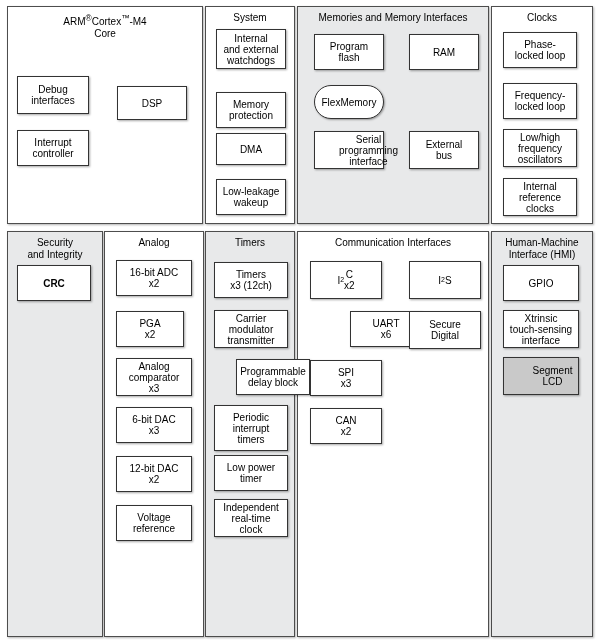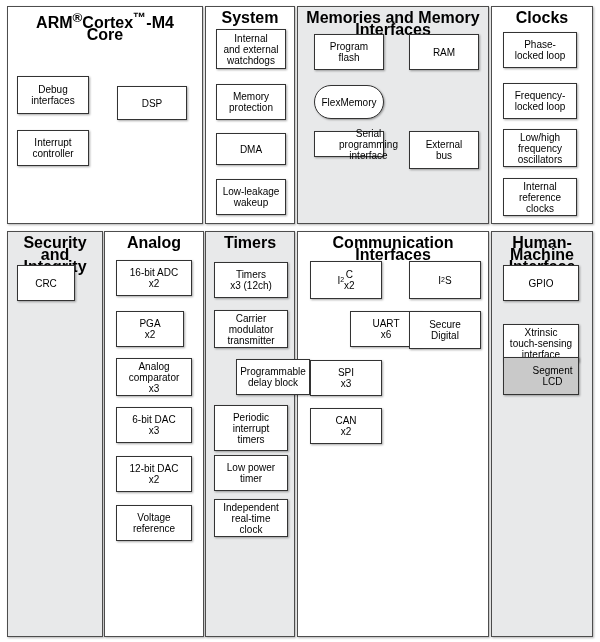--- a/index.html
+++ b/index.html
@@ -35,23 +35,23 @@
   .panel.shaded {
     background: #e8e9ea;
   }
 
   .panel-title {
     position: absolute;
     left: 0;
     right: 0;
     top: 5px;
     text-align: center;
-    font-size: 16px;
+    font-size: 10px;
     line-height: 12px;
-    font-weight: bold;
+    font-weight: normal;
     white-space: pre-line;
   }
 
   
   .blk {
     position: absolute;
     box-sizing: border-box;
     border: 1px solid #333333;
     background: #ffffff;
     box-shadow: 1px 1px 2px rgba(0,0,0,0.35);
@@ -102,47 +102,47 @@
     <div class="panel shaded" style="left: 491px; top: 231px; width: 102px; height: 406px;">
       <div class="panel-title">Human-Machine<br>Interface (HMI)</div>
     </div>
     <div class="panel" style="left: 297px; top: 231px; width: 192px; height: 406px;">
       <div class="panel-title">Communication Interfaces</div>
     </div>
     <div class="blk" style="left: 17px; top: 76px; width: 72px; height: 38px;">Debug<br>interfaces</div>
     <div class="blk" style="left: 117px; top: 86px; width: 70px; height: 34px;">DSP</div>
     <div class="blk" style="left: 17px; top: 130px; width: 72px; height: 36px;">Interrupt<br>controller</div>
     <div class="blk" style="left: 216px; top: 29px; width: 70px; height: 40px;">Internal<br>and external<br>watchdogs</div>
-    <div class="blk" style="left: 216px; top: 84px; width: 70px; height: 36px;">Memory<br>protection</div>
+    <div class="blk" style="left: 216px; top: 92px; width: 70px; height: 36px;">Memory<br>protection</div>
     <div class="blk" style="left: 216px; top: 133px; width: 70px; height: 32px;">DMA</div>
     <div class="blk" style="left: 216px; top: 179px; width: 70px; height: 36px;">Low-leakage<br>wakeup</div>
     <div class="blk" style="left: 314px; top: 34px; width: 70px; height: 36px;">Program<br>flash</div>
     <div class="blk" style="left: 409px; top: 34px; width: 70px; height: 36px;">RAM</div>
     <div class="blk" style="left: 314px; top: 85px; width: 70px; height: 34px; border-radius: 17px;">FlexMemory</div>
-    <div class="blk" style="left: 314px; top: 131px; width: 70px; height: 26px; padding-left: 40px;">Serial<br>programming<br>interface</div>
+    <div class="blk" style="left: 314px; top: 131px; width: 70px; height: 38px; padding-left: 40px;">Serial<br>programming<br>interface</div>
     <div class="blk" style="left: 409px; top: 131px; width: 70px; height: 38px;">External<br>bus</div>
     <div class="blk" style="left: 503px; top: 32px; width: 74px; height: 36px;">Phase-<br>locked loop</div>
     <div class="blk" style="left: 503px; top: 83px; width: 74px; height: 36px;">Frequency-<br>locked loop</div>
     <div class="blk" style="left: 503px; top: 129px; width: 74px; height: 38px;">Low/high<br>frequency<br>oscillators</div>
     <div class="blk" style="left: 503px; top: 178px; width: 74px; height: 38px;">Internal<br>reference<br>clocks</div>
-    <div class="blk" style="left: 17px; top: 265px; width: 58px; height: 36px;">CRC</div>
+    <div class="blk" style="left: 17px; top: 265px; width: 74px; height: 36px; font-weight: bold;">CRC</div>
     <div class="blk" style="left: 116px; top: 260px; width: 76px; height: 36px;">16-bit ADC<br>x2</div>
     <div class="blk" style="left: 116px; top: 311px; width: 68px; height: 36px;">PGA<br>x2</div>
     <div class="blk" style="left: 116px; top: 358px; width: 76px; height: 38px;">Analog<br>comparator<br>x3</div>
     <div class="blk" style="left: 116px; top: 407px; width: 76px; height: 36px;">6-bit DAC<br>x3</div>
     <div class="blk" style="left: 116px; top: 456px; width: 76px; height: 36px;">12-bit DAC<br>x2</div>
     <div class="blk" style="left: 116px; top: 505px; width: 76px; height: 36px;">Voltage<br>reference</div>
     <div class="blk" style="left: 214px; top: 262px; width: 74px; height: 36px;">Timers<br>x3 (12ch)</div>
     <div class="blk" style="left: 214px; top: 310px; width: 74px; height: 38px;">Carrier<br>modulator<br>transmitter</div>
     <div class="blk" style="left: 214px; top: 359px; width: 74px; height: 36px; margin-left: 22px;">Programmable<br>delay block</div>
     <div class="blk" style="left: 214px; top: 405px; width: 74px; height: 46px;">Periodic<br>interrupt<br>timers</div>
     <div class="blk" style="left: 214px; top: 455px; width: 74px; height: 36px;">Low power<br>timer</div>
     <div class="blk" style="left: 214px; top: 499px; width: 74px; height: 38px;">Independent<br>real-time<br>clock</div>
     <div class="blk" style="left: 310px; top: 261px; width: 72px; height: 38px;">I<sup>2</sup>C<br>x2</div>
     <div class="blk" style="left: 409px; top: 261px; width: 72px; height: 38px;">I<sup>2</sup>S</div>
     <div class="blk" style="left: 310px; top: 311px; width: 72px; height: 36px; margin-left: 40px;">UART<br>x6</div>
     <div class="blk" style="left: 409px; top: 311px; width: 72px; height: 38px;">Secure<br>Digital</div>
     <div class="blk" style="left: 310px; top: 360px; width: 72px; height: 36px;">SPI<br>x3</div>
     <div class="blk" style="left: 310px; top: 408px; width: 72px; height: 36px;">CAN<br>x2</div>
     <div class="blk" style="left: 503px; top: 265px; width: 76px; height: 36px;">GPIO</div>
-    <div class="blk" style="left: 503px; top: 324px; width: 76px; height: 38px;">Xtrinsic<br>touch-sensing<br>interface</div>
+    <div class="blk" style="left: 503px; top: 310px; width: 76px; height: 38px;">Xtrinsic<br>touch-sensing<br>interface</div>
     <div class="blk fill-gray" style="left: 503px; top: 357px; width: 76px; height: 38px;">Segment<br>LCD</div>
   </div>
 
 </body></html>

